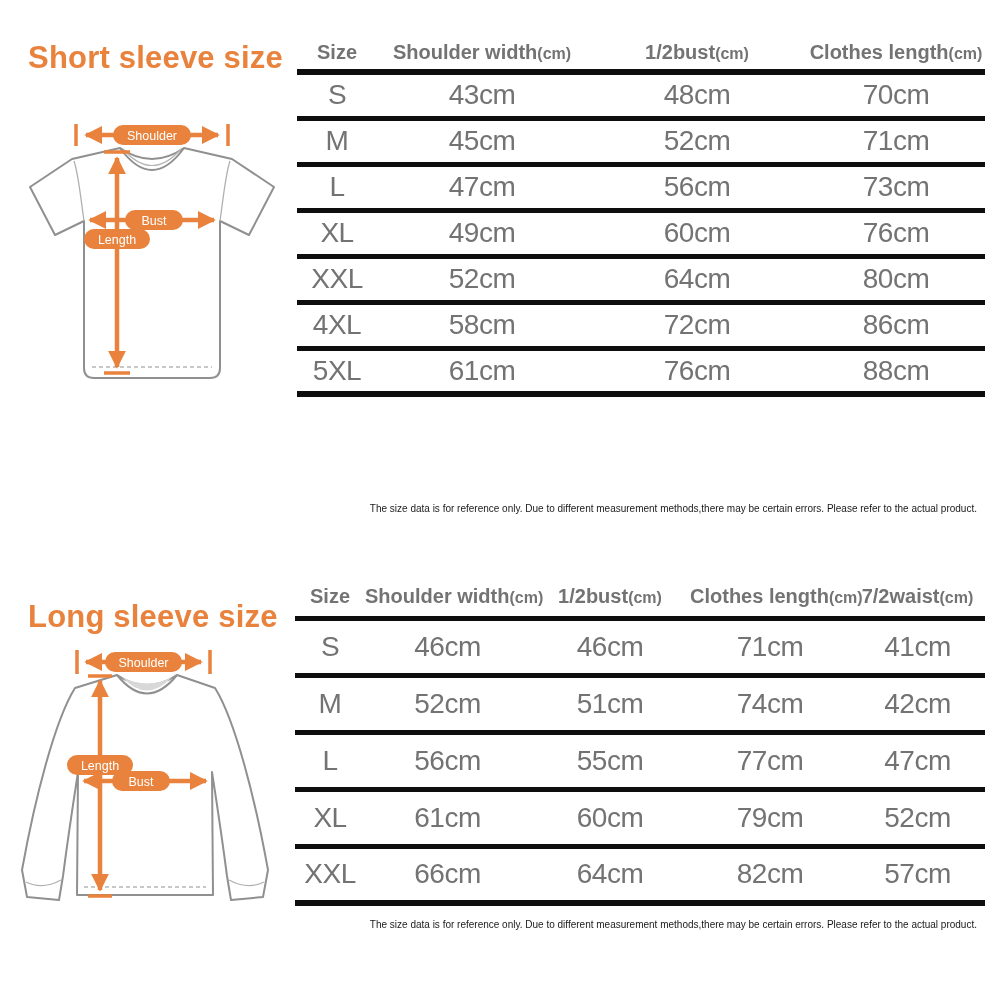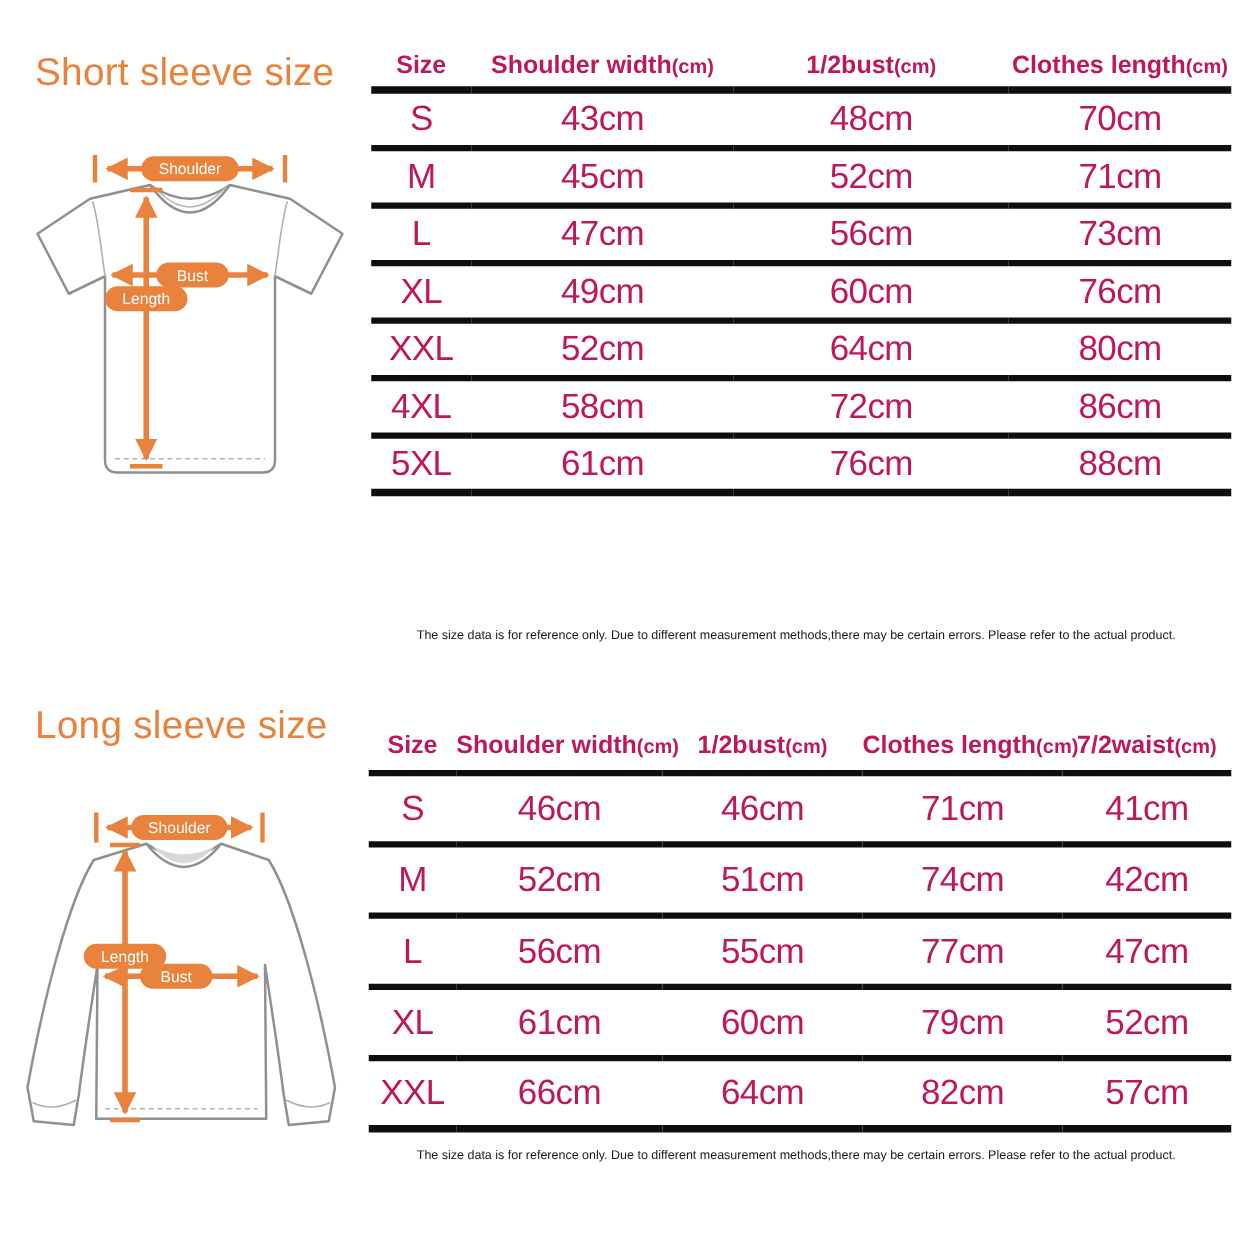--- a/index.html
+++ b/index.html
@@ -1,46 +1,46 @@
 <!DOCTYPE html>
 <html><head>
 <meta charset="utf-8">
 <style>
   * { box-sizing: border-box; margin: 0; padding: 0; }
   html, body { width: 1000px; height: 1000px; background: #ffffff; overflow: hidden;
     font-family: "Liberation Sans", sans-serif; position: relative; }
 
-  .section-title { position: absolute; color: #E8823C; font-weight: normal;
+  .section-title { position: absolute; color: #E8823C; font-weight: bold;
     font-size: 31px; letter-spacing: 0.2px; white-space: nowrap; }
   #title-short { left: 28px; top: 40px; }
-  #title-long  { left: 28px; top: 562px; }
+  #title-long  { left: 28px; top: 599px; }
 
   .shirt-svg { position: absolute; }
   #shirt-short { left: 12px; top: 122px; }
   #shirt-long  { left: 10px; top: 648px; }
 
   .size-table { position: absolute; border-collapse: collapse; table-layout: fixed;
-    color: #be185d; }
+    color: #737373; }
   #table-short { left: 297px; top: 36px; width: 688px; }
   #table-long  { left: 295px; top: 578px; width: 690px; }
 
   .size-table th { font-size: 20px; font-weight: bold; text-align: center;
     vertical-align: middle; white-space: nowrap; }
   .size-table thead tr { height: 36px; border-bottom: 6px solid #0e0e0e; }
   #table-long thead tr { height: 40px; border-bottom: 5px solid #0e0e0e; }
   .size-table tbody tr { border-bottom: 5px solid #0e0e0e; }
   #table-short tbody tr { height: 46px; }
   #table-long tbody tr { height: 57px; }
   .size-table tbody tr:last-child { border-bottom: 6px solid #0e0e0e; }
   .size-table td { font-size: 28px; text-align: center; vertical-align: middle;
     letter-spacing: -0.5px; }
   .unit { font-size: 16px; font-weight: bold; }
 
   .footnote { position: absolute; font-size: 10px; color: #1a1a1a;
-    text-align: center; white-space: nowrap; }
+    text-align: right; white-space: nowrap; }
   #footnote-short { left: 297px; top: 503px; width: 680px; }
   #footnote-long  { left: 297px; top: 919px; width: 680px; }
 
   .pill-text { font-size: 12.5px; fill: #ffffff; text-anchor: middle;
     font-family: "Liberation Sans", sans-serif; }
 </style>
 </head>
 <body>
 
 <div class="section-title" id="title-short">Short sleeve size</div>

